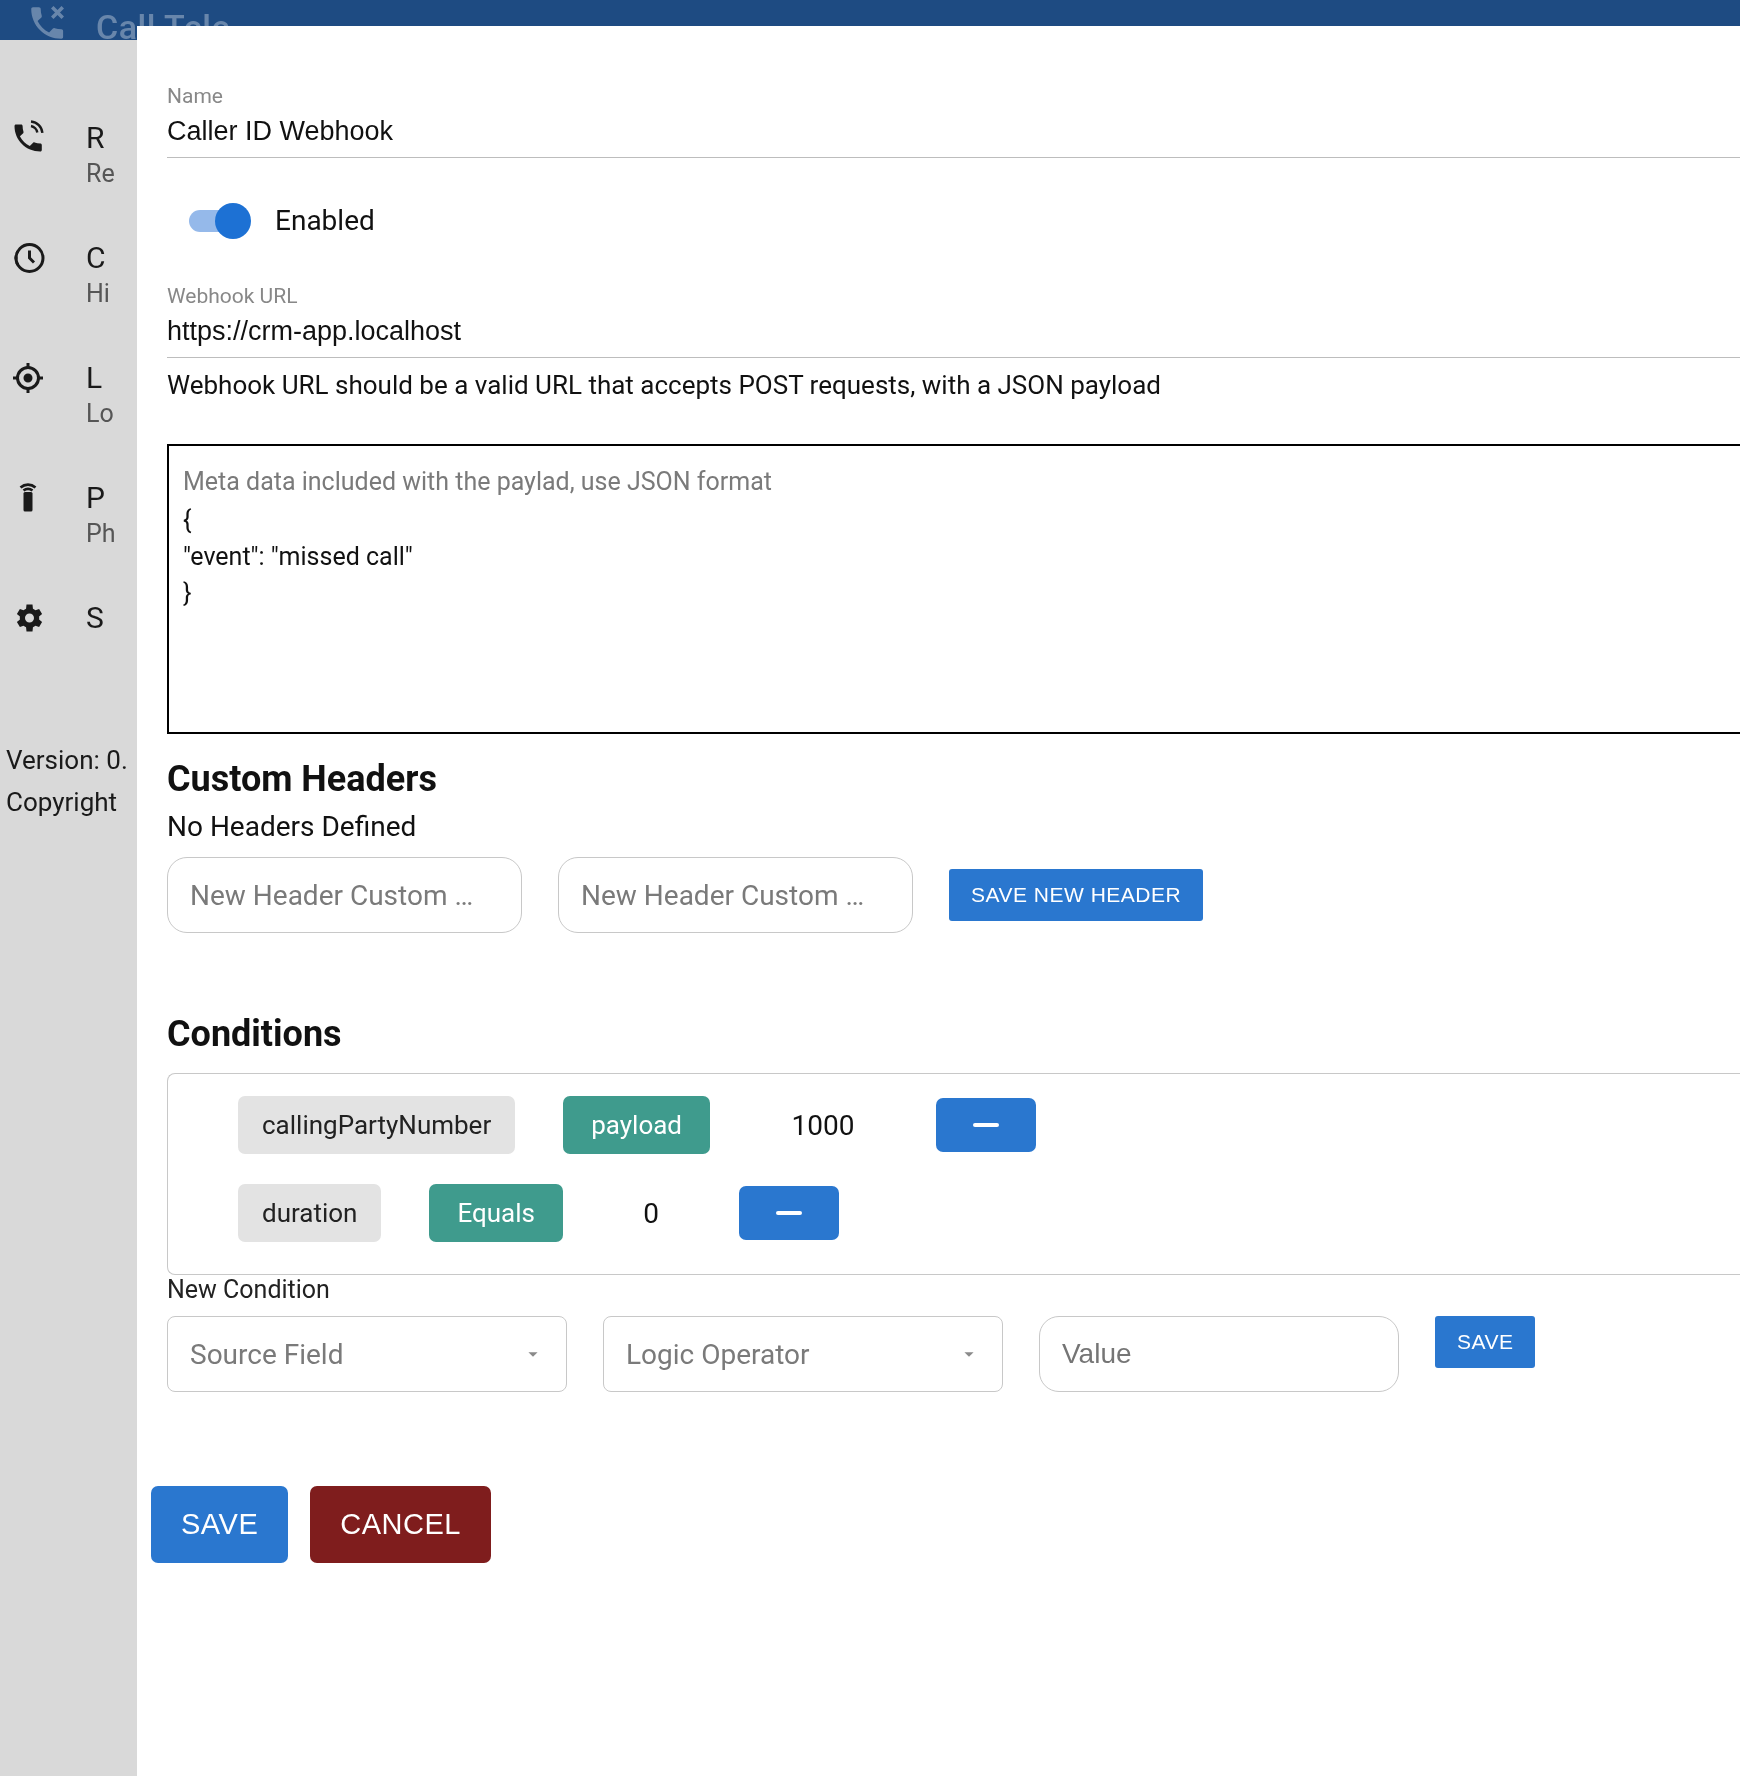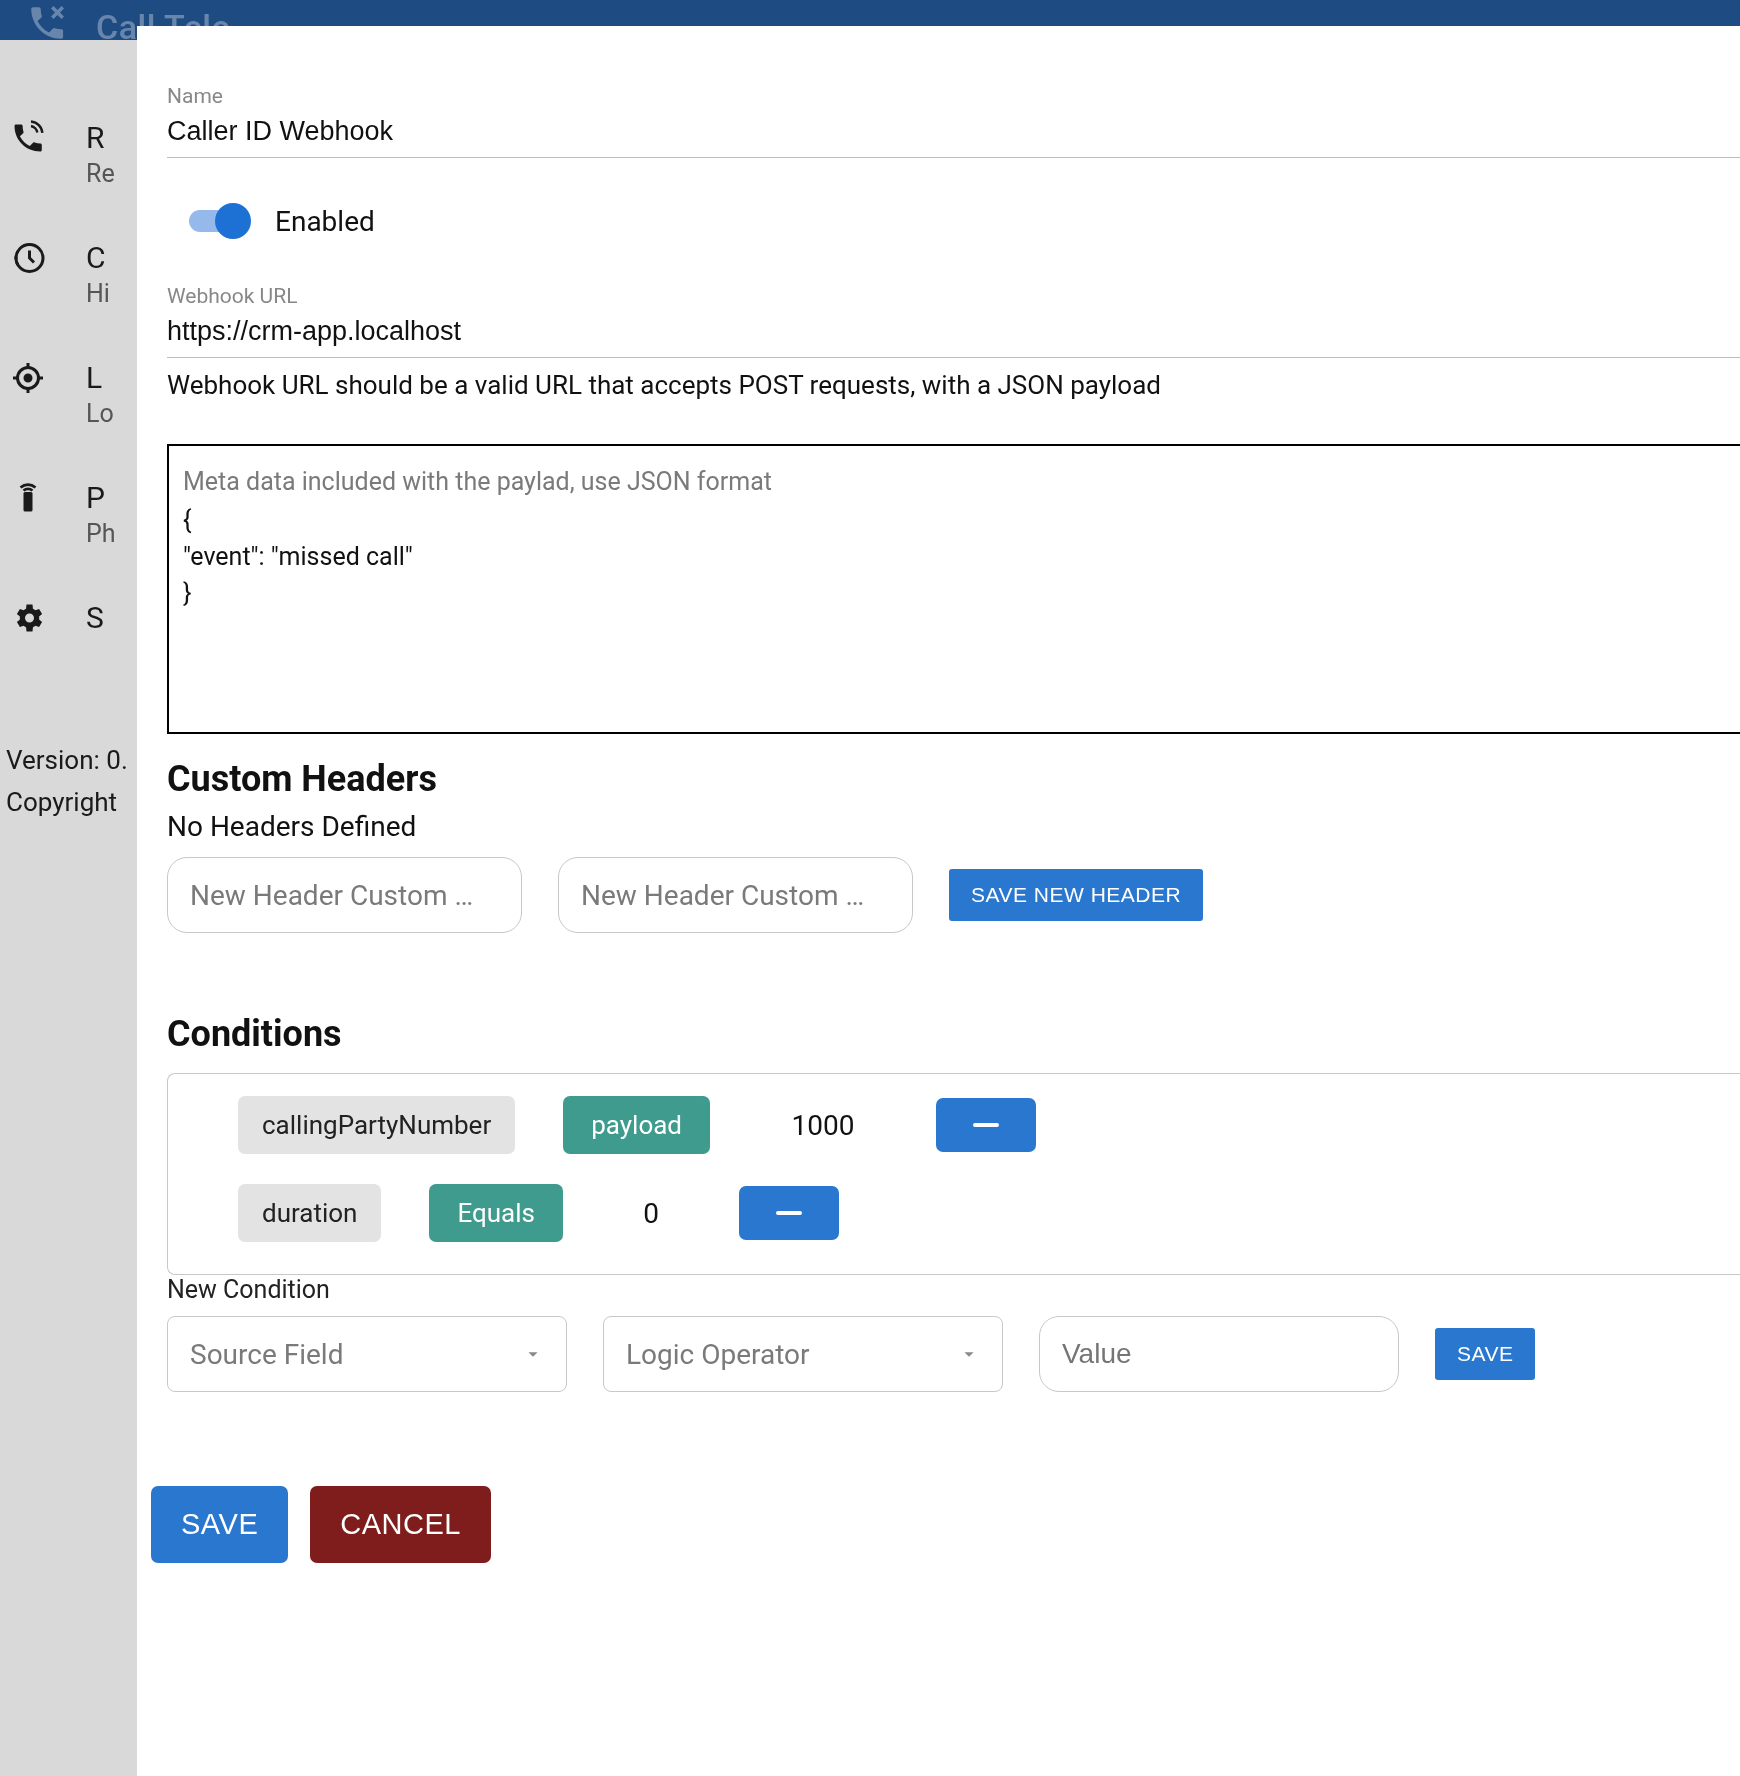--- a/index.html
+++ b/index.html
@@ -109,21 +109,20 @@
 .underline-input::placeholder { color: #9a9a9a; }
 
 .helper {
   font-size: 26px;
   color: #111;
   margin-top: 12px;
 }
 
 .toggle-row {
   display: flex;
-  align-items: center;
   gap: 26px;
   margin: 46px 0 46px 22px;
 }
 .switch {
   position: relative;
   width: 60px;
   height: 34px;
 }
 .switch .track {
   position: absolute;
@@ -260,21 +259,21 @@
   border-radius: 2px;
 }
 
 .new-cond-label {
   font-size: 25px;
   color: #222;
   margin-bottom: 12px;
 }
 .new-cond-row {
   display: flex;
-  align-items: center;
+  align-items: flex-start;
   gap: 36px;
 }
 .select-box {
   border: 1.5px solid #c8c8c8;
   border-radius: 8px;
   height: 76px;
   padding: 0 22px;
   font-size: 28px;
   color: #7a7a7a;
   background: #fff;

